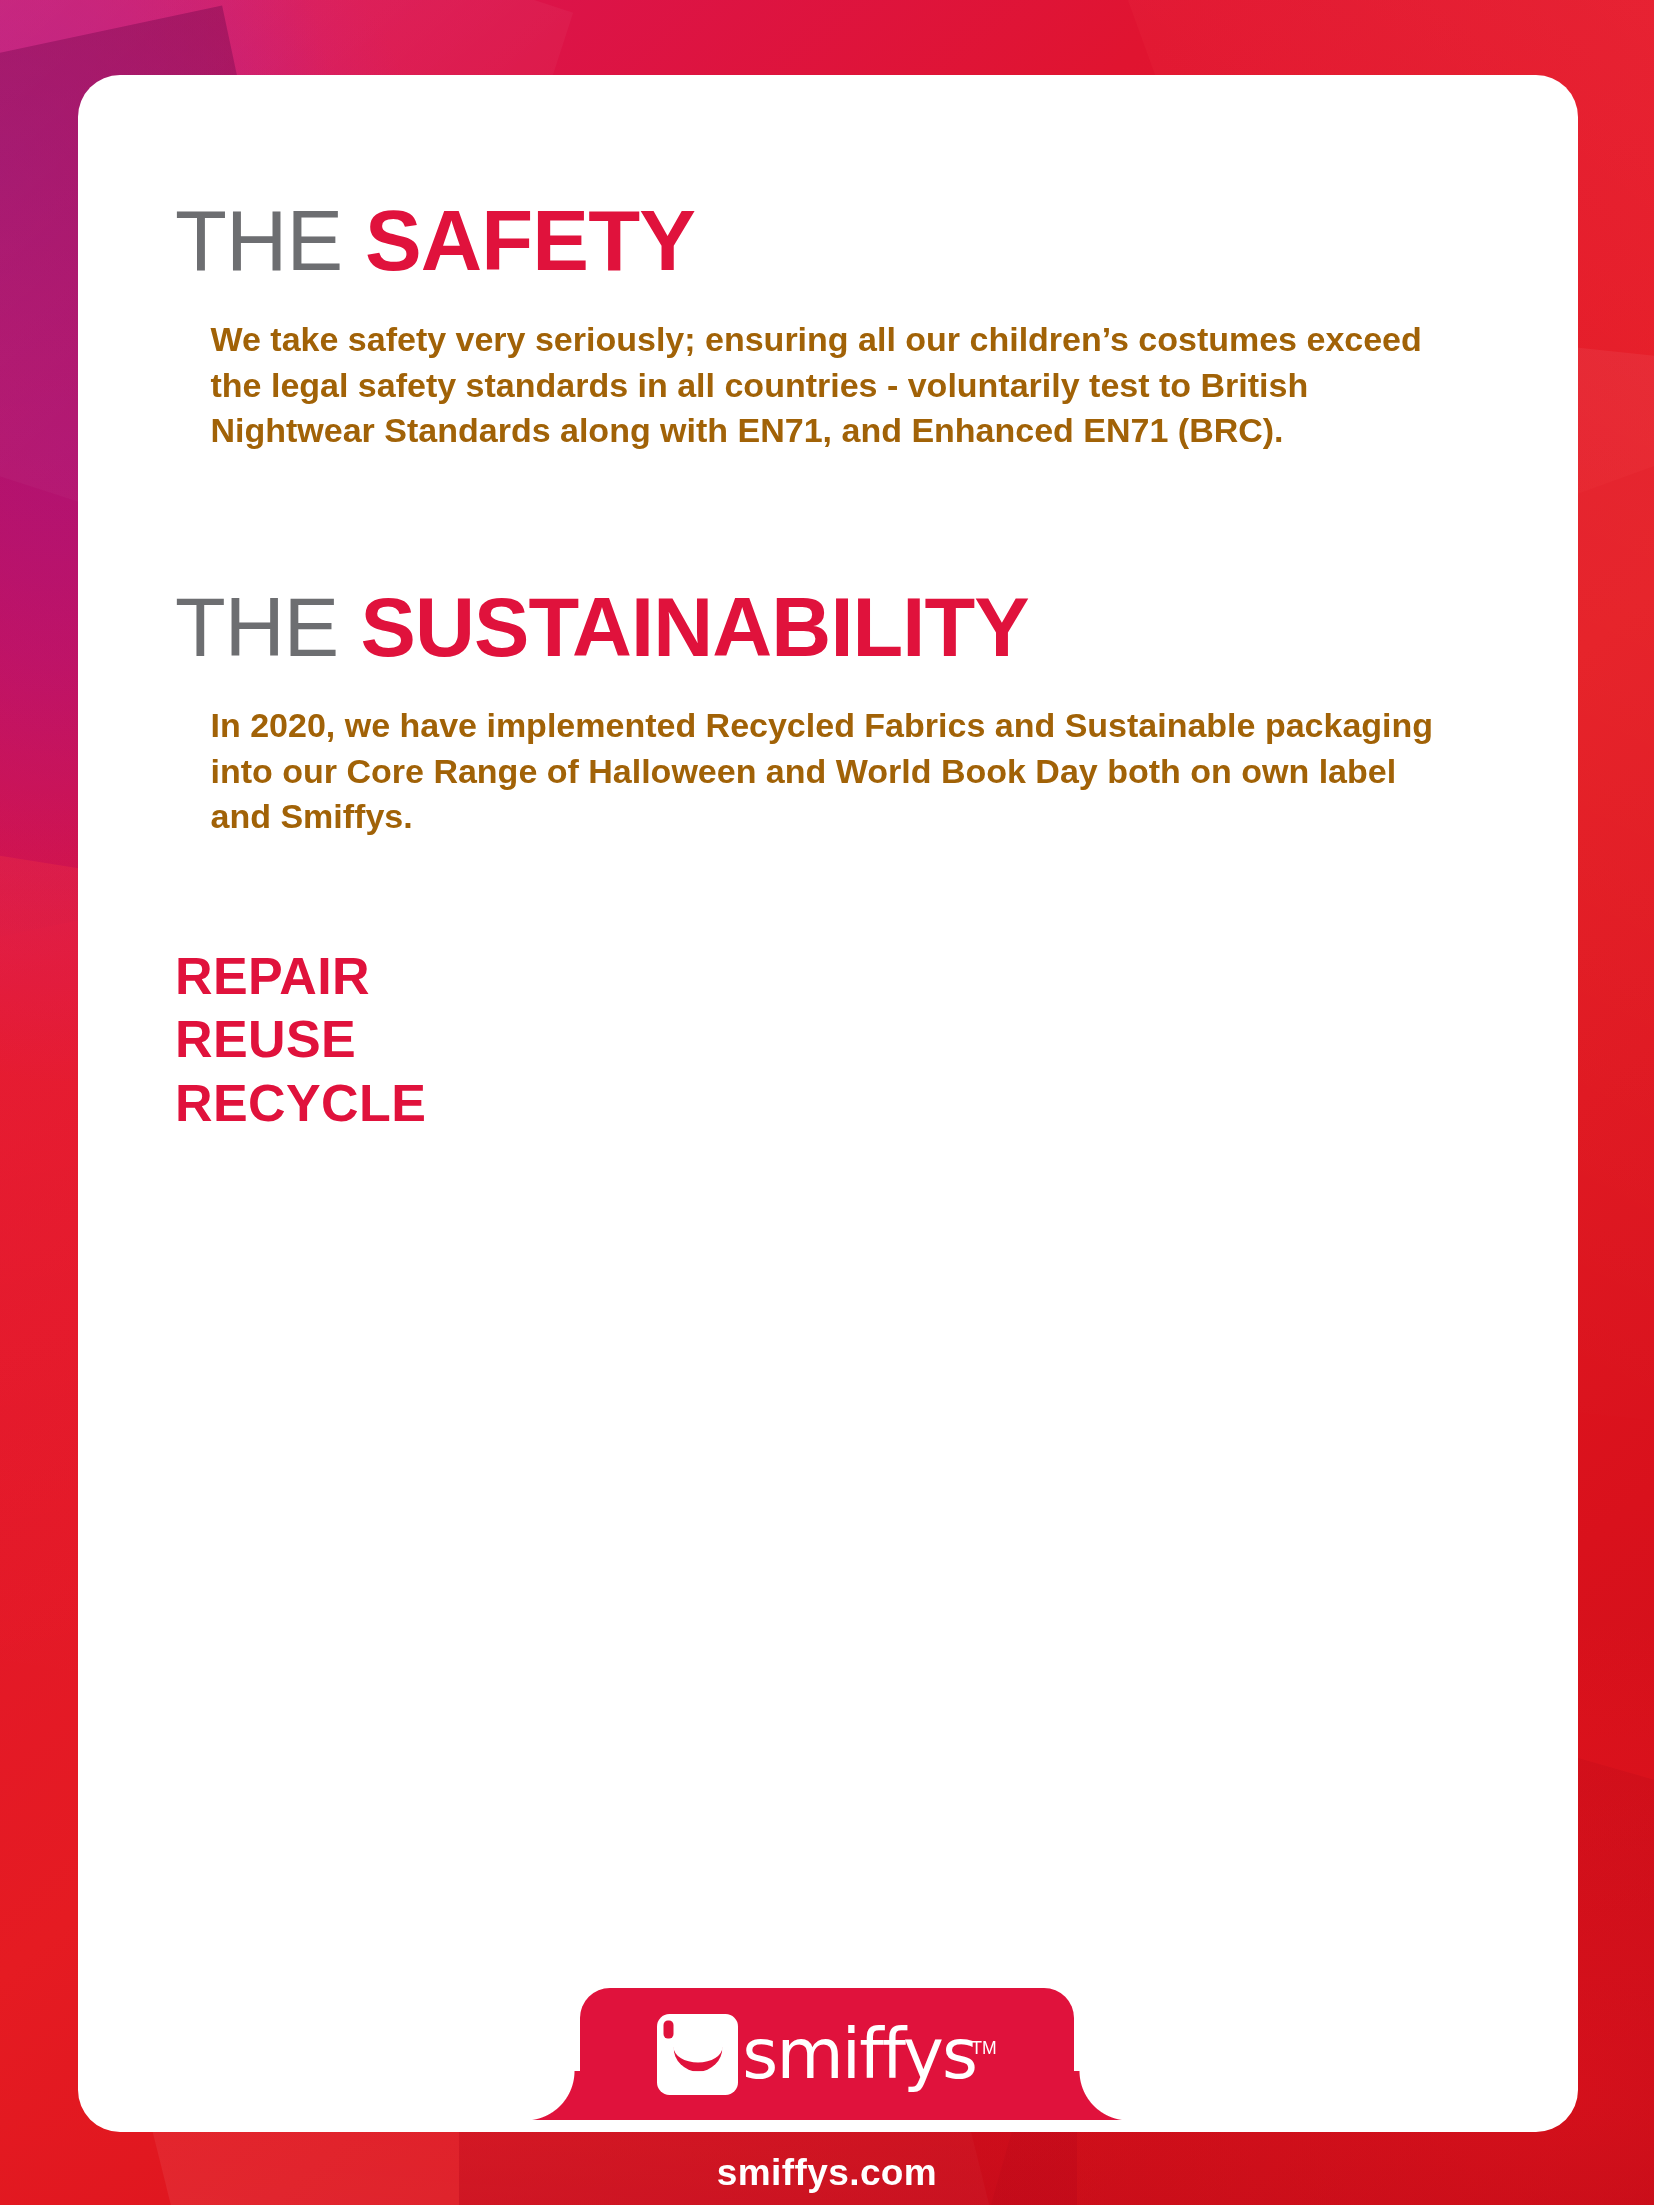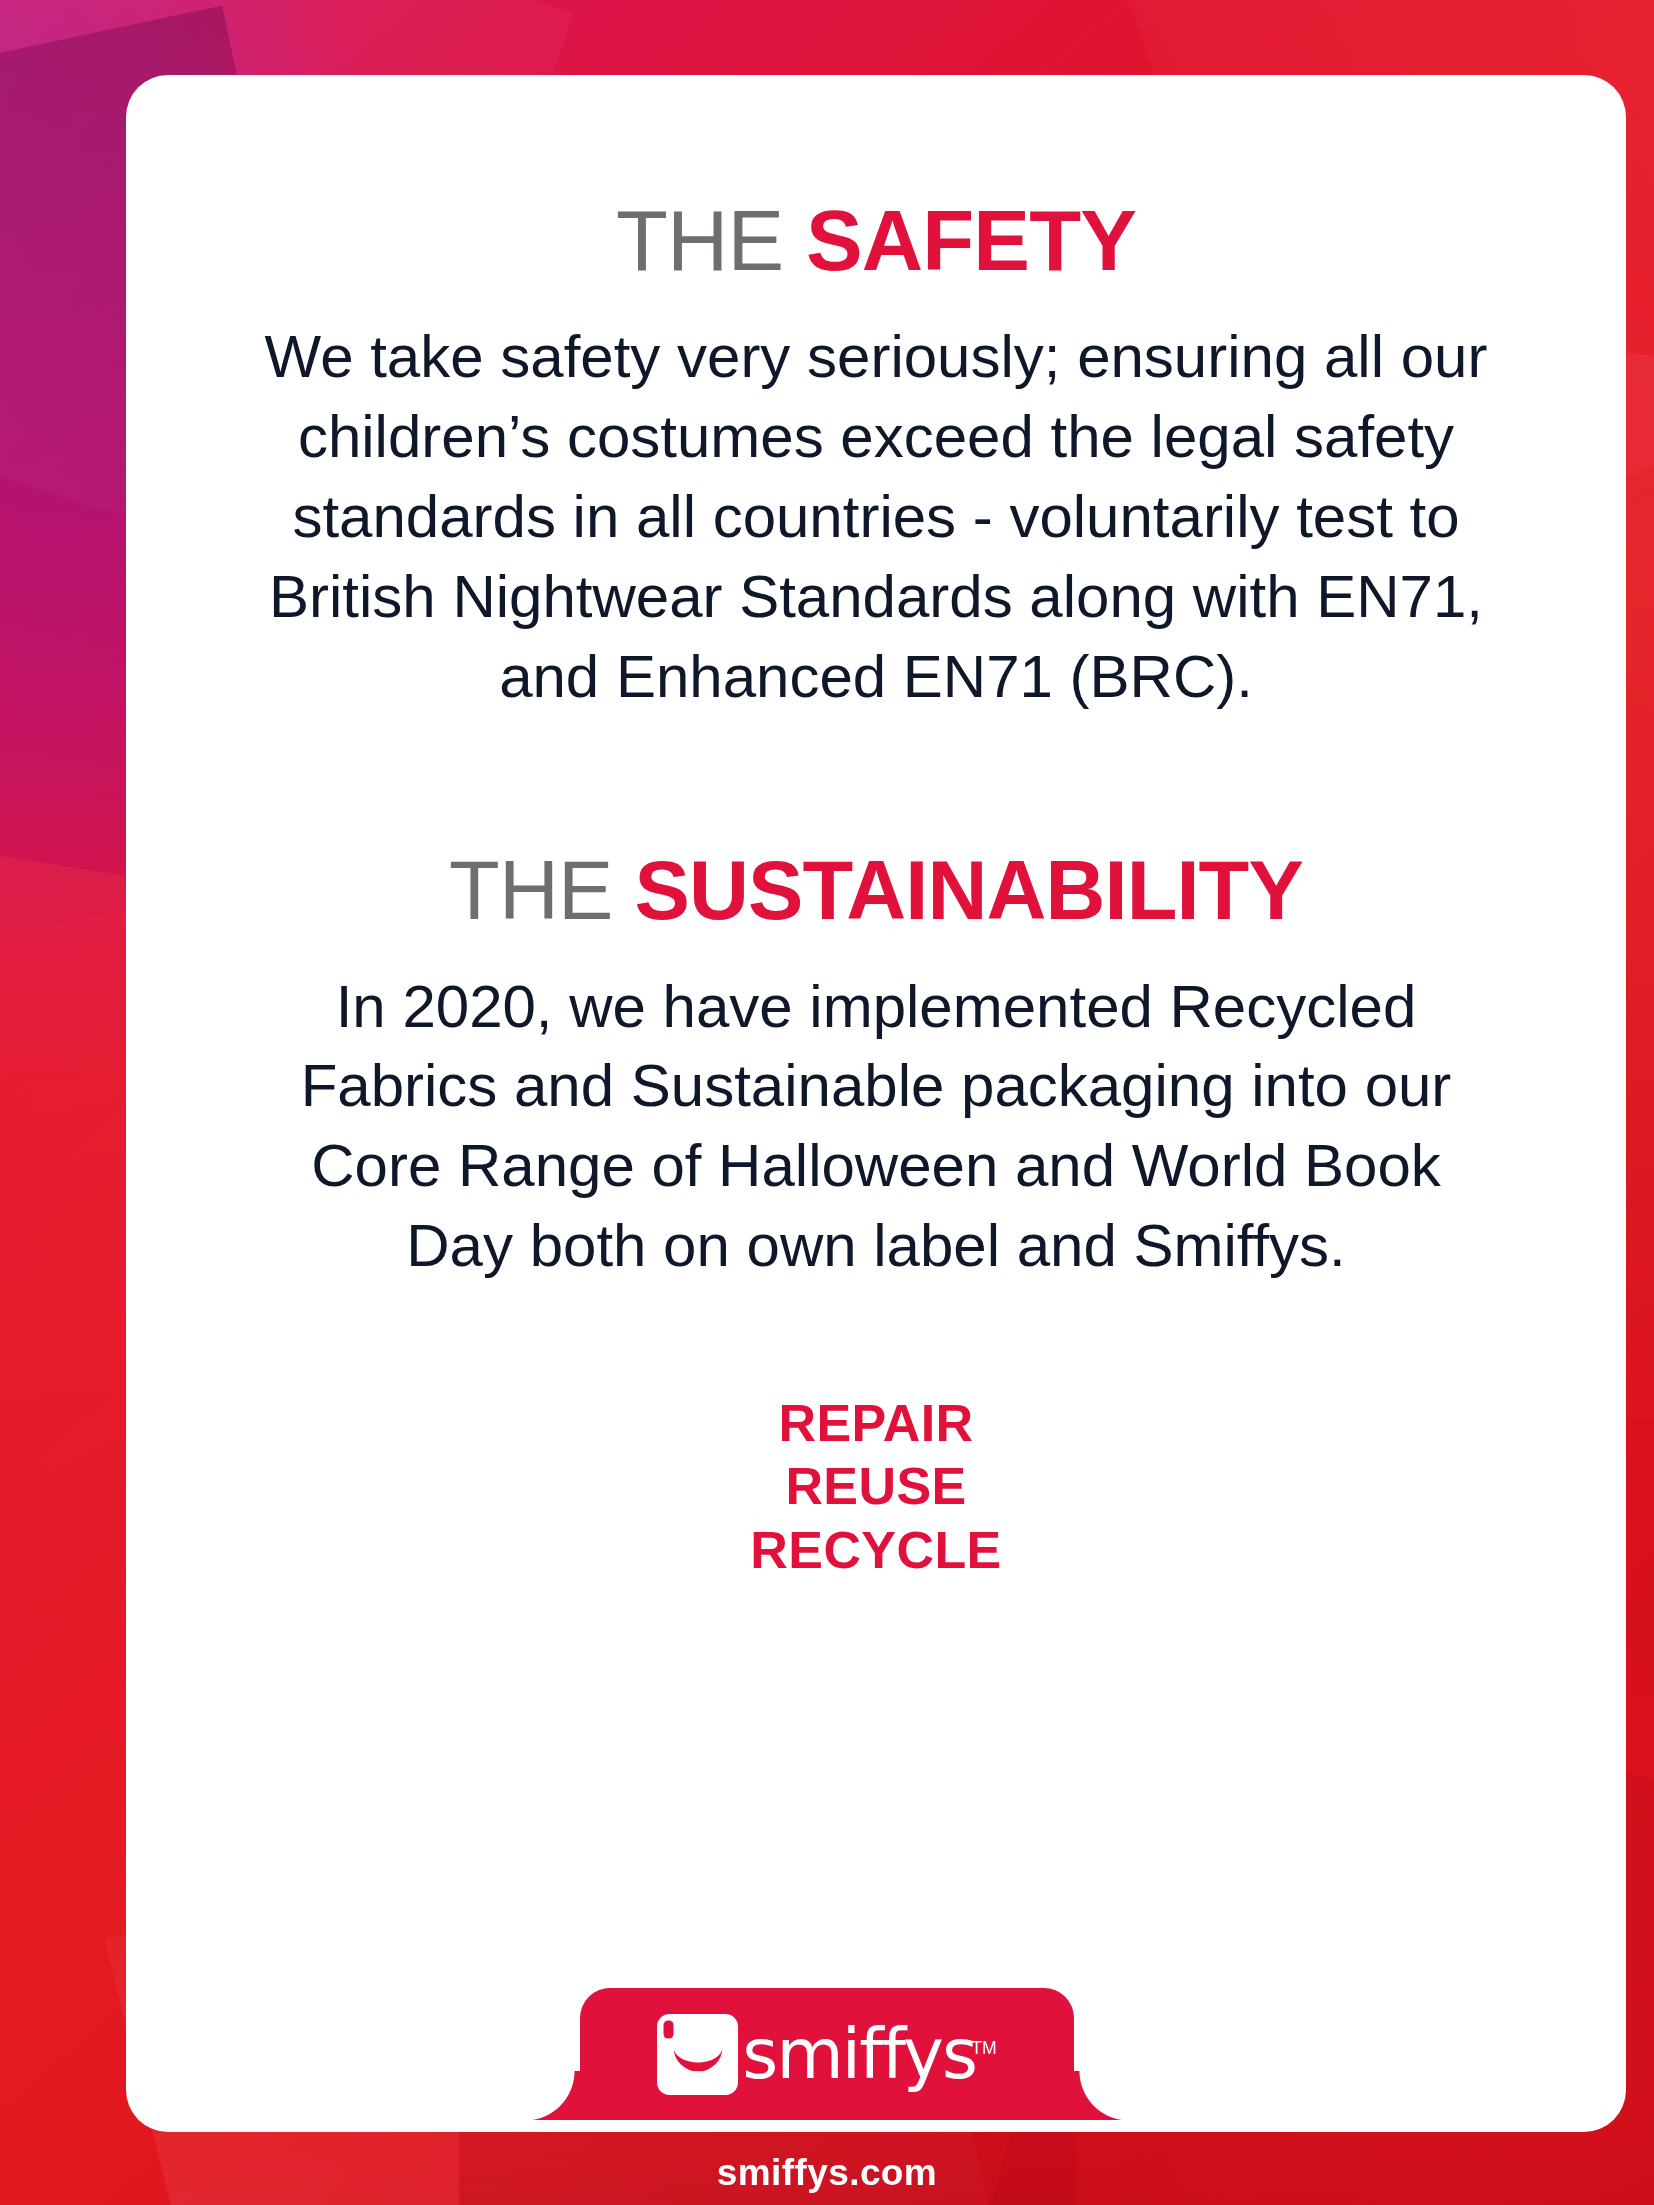--- a/index.html
+++ b/index.html
@@ -42,22 +42,21 @@
   .card {
     position: absolute;
     left: 78px;
     top: 75px;
     width: 1500px;
     height: 2057px;
     background: #ffffff;
     border-radius: 42px;
     box-sizing: border-box;
     padding: 106px 97px 12px 97px;
-    text-align: center;
-    margin-left: 48px;
+    text-align: left;
   }
 
   .heading {
     font-size: 85px;
     line-height: 1.04;
     letter-spacing: -0.9px;
     margin: 0;
     white-space: nowrap;
   }
   .heading .the {
@@ -66,24 +65,24 @@
   }
   .heading .accent {
     color: #e0123c;
     font-weight: 700;
   }
 
   .h-safety { margin-top: 16px; }
   .h-sustain { margin-top: 0; font-size: 83px; }
 
   .body-text {
-    color: #0f172a;
-    font-size: 60px;
+    color: #a16207;
+    font-size: 34px;
     line-height: 1.33;
-    font-weight: 400;
+    font-weight: 700;
     margin: 32px auto 0 auto;
     max-width: 1235px;
   }
 
   .spacer-lg { height: 132px; }
 
   .slogan {
     margin-top: 106px;
     color: #e0123c;
     font-weight: 700;

